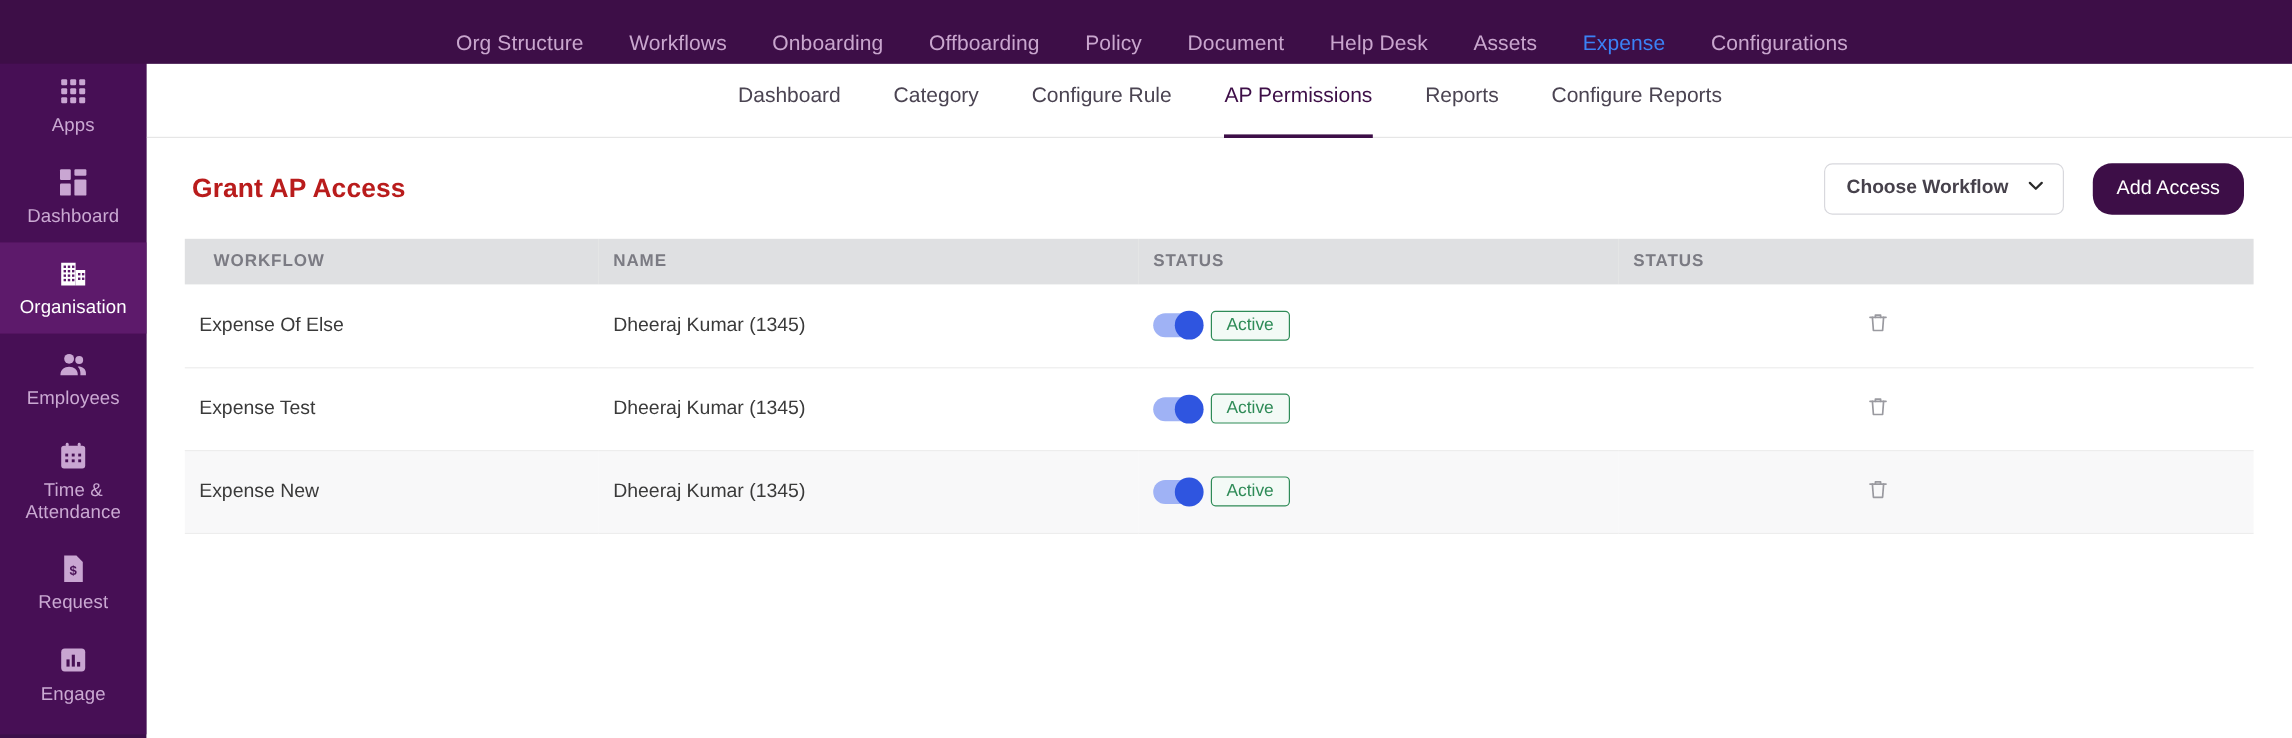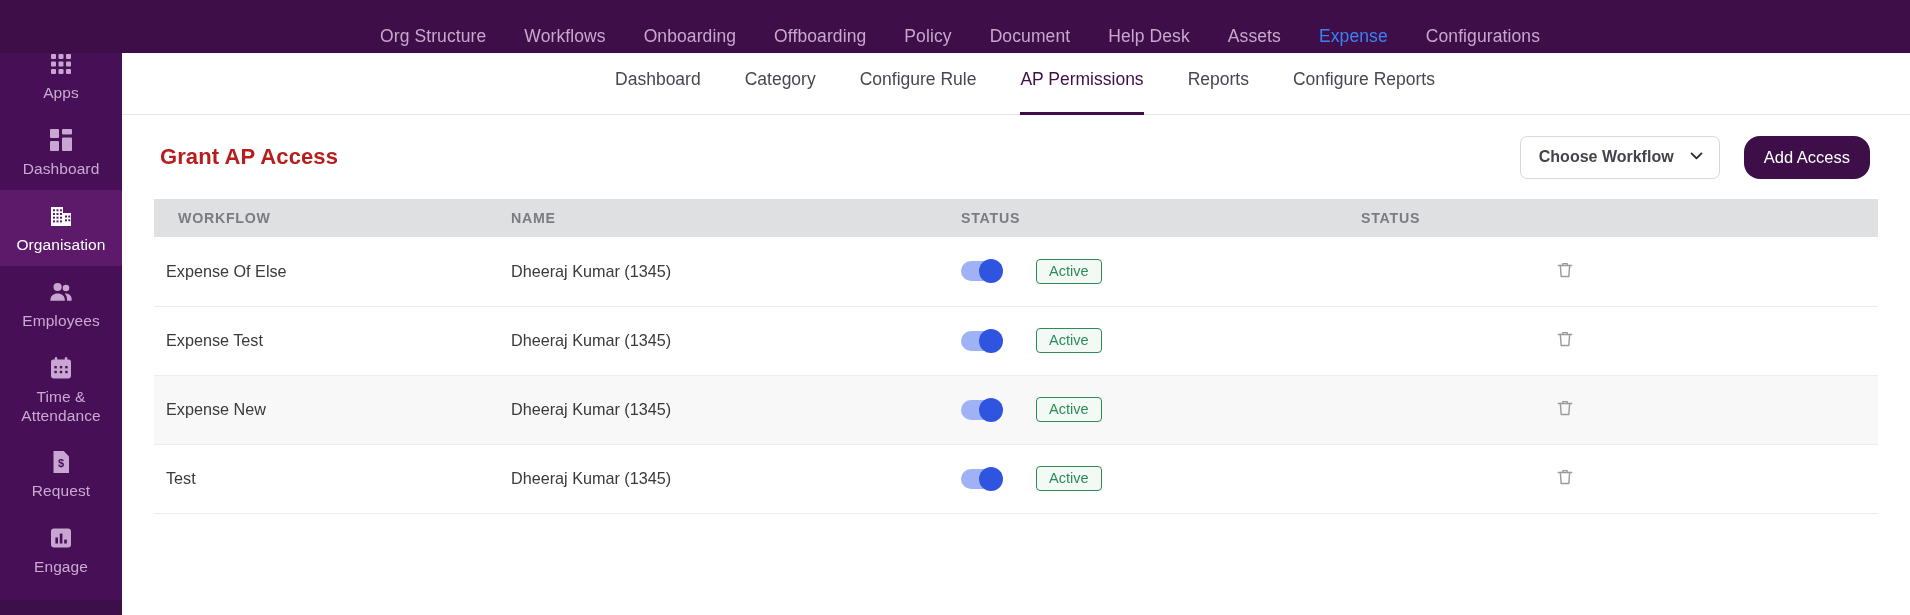--- a/index.html
+++ b/index.html
@@ -46,21 +46,21 @@
     line-height: 1;
     margin-top: 20px;
   }
   .topnav-item.active {
     color: #3b82f6;
   }
 
   
   .sidebar {
     position: absolute;
-    left: 0; top: 38px;
+    left: 0; top: 50px;
     width: 122px;
     height: 562px;
     background: #470f55;
     z-index: 4;
   }
   .side-item {
     width: 122px;
     padding: 13px 4px 11px 4px;
     display: flex;
     flex-direction: column;
@@ -224,21 +224,21 @@
     border-bottom: 1px solid #ededed;
     vertical-align: middle;
   }
   table.grid tbody tr.alt td { background: #f8f8f9; }
 
   .col-workflow { width: 345px; }
   .col-name     { width: 450px; }
   .col-status   { width: 400px; }
   .col-actions  { width: auto; }
 
-  .status-cell { display: flex; align-items: center; gap: 35px; }
+  .status-cell { display: flex; align-items: center; gap: 8px; }
 
   .toggle {
     width: 40px; height: 20px;
     background: #9fb2f5;
     border-radius: 11px;
     position: relative;
     cursor: pointer;
     flex: none;
   }
   .toggle .knob {
@@ -488,37 +488,18 @@
                 </div>
               </td>
               <td class="actions-cell"><span class="icon-btn">
                   <svg width="20" height="20" viewBox="0 0 24 24" fill="none" stroke="#9a9aa0" stroke-width="1.7" stroke-linecap="round" stroke-linejoin="round">
         <path d="M4 6.5h16"></path>
                     <path d="M9.4 6.5V4.3h5.2v2.2"></path>
         <path d="M6.4 6.5l1 13.2h9.2l1-13.2"></path>
                   </svg>
                 </span></td>
             </tr>
-            <tr class="">
-              <td>Test</td>
-              <td>Dheeraj Kumar (1345)</td>
-              <td>
-                <div class="status-cell">
-                  <div class="toggle">
-                    <div class="knob"></div>
-                  </div>
-                  <span class="badge">Active</span>
-                </div>
-              </td>
-              <td class="actions-cell"><span class="icon-btn">
-                  <svg width="20" height="20" viewBox="0 0 24 24" fill="none" stroke="#9a9aa0" stroke-width="1.7" stroke-linecap="round" stroke-linejoin="round">
-        <path d="M4 6.5h16"></path>
-                    <path d="M9.4 6.5V4.3h5.2v2.2"></path>
-        <path d="M6.4 6.5l1 13.2h9.2l1-13.2"></path>
-                  </svg>
-                </span></td>
-            </tr>
           </tbody>
       </table>
     </div>
 
   </div>
 </div>
 
 </body></html>

